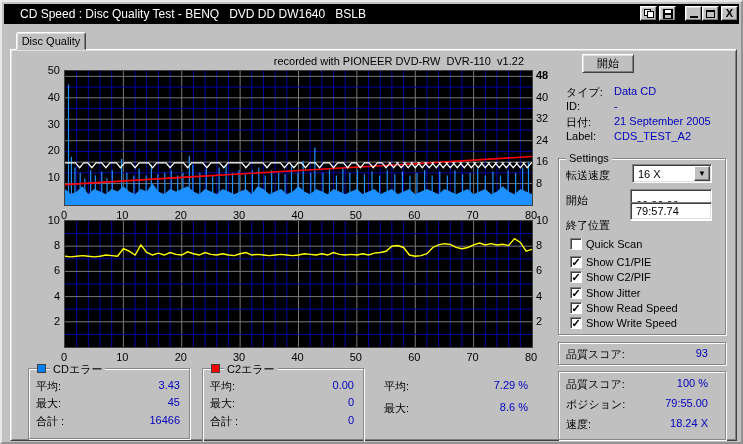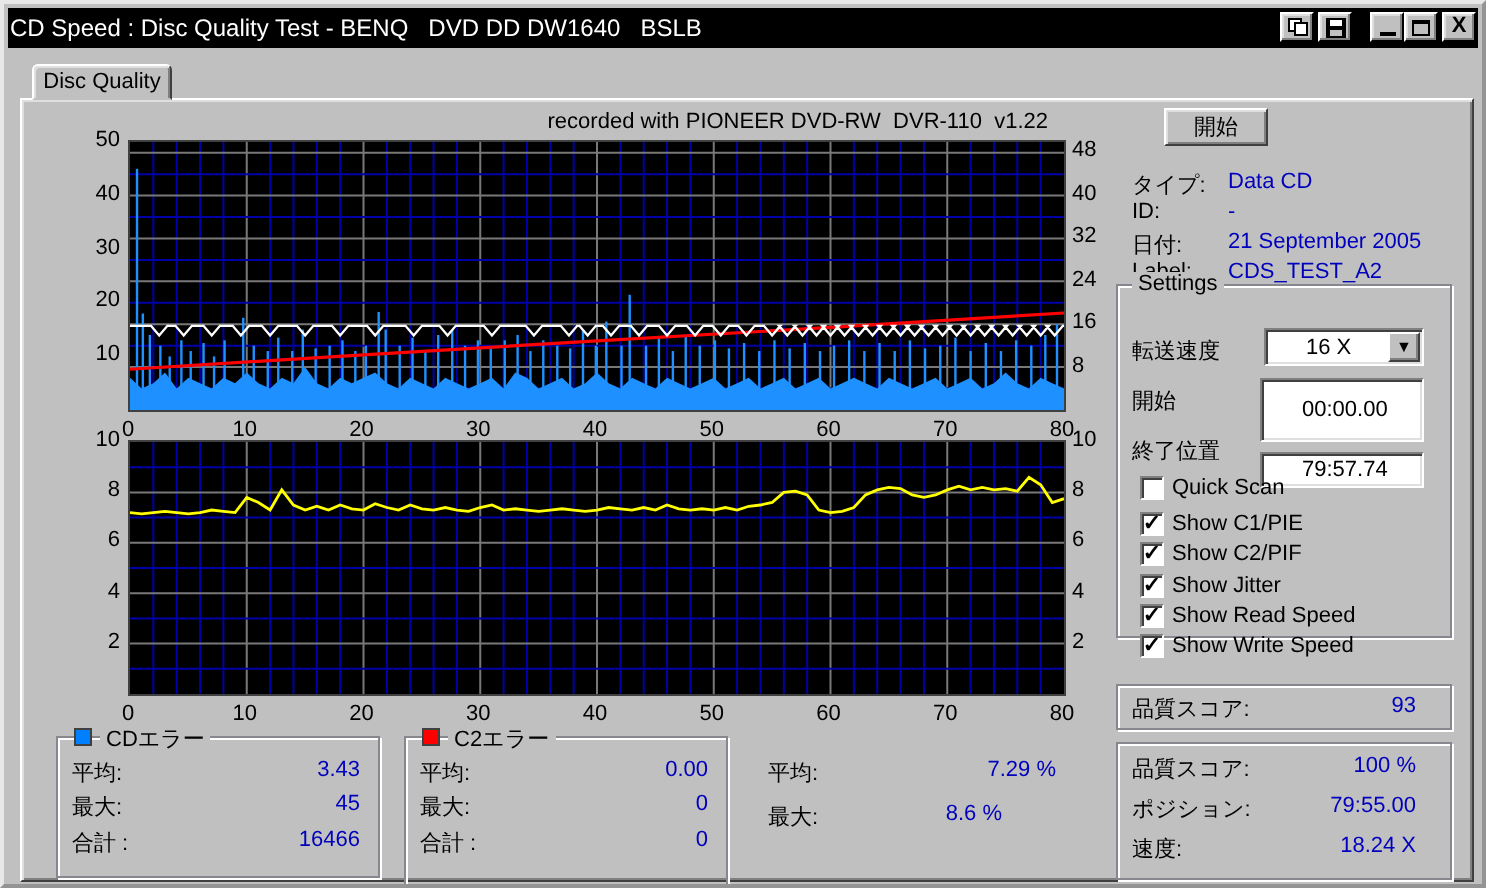--- a/index.html
+++ b/index.html
@@ -1,21 +1,21 @@
 <!DOCTYPE html>
 <html><head>
 <meta charset="utf-8">
 <style>
   html,body{margin:0;padding:0;background:#808080;}
   *{box-sizing:border-box;font-family:"Liberation Sans",sans-serif;}
   .win{position:relative;width:743px;height:444px;background:#c0c0c0;
        border:2px outset #e8e8e8;overflow:hidden;}
   .titlebar{position:absolute;left:2px;top:2px;right:2px;height:20px;background:#000;
             display:flex;align-items:center;color:#fff;font-size:12px;white-space:pre;}
-  .titlebar .ttl{padding-left:1px;overflow:hidden;}
+  .titlebar .ttl{padding-left:16px;overflow:hidden;}
   .tbb{position:absolute;top:4px;width:17px;height:15px;background:#c0c0c0;
        border:1px solid;border-color:#fff #000 #000 #fff;
        box-shadow:inset -1px -1px 0 #808080,inset 1px 1px 0 #dfdfdf;
        display:flex;align-items:center;justify-content:center;font-size:10px;color:#000;}
   .glyph-x{font-weight:bold;font-size:11px;line-height:1;}
   .glyph-min{width:8px;height:2px;background:#000;margin-top:7px;}
   .glyph-max{width:9px;height:8px;border:1px solid #000;border-top:2px solid #000;}
   .ic-copy{position:relative;width:10px;height:9px;}
   .ic-copy i{position:absolute;width:7px;height:7px;border:1px solid #000;background:#fff;display:block;}
   .ic-copy i:first-child{left:0;top:0;}
@@ -44,21 +44,21 @@
   .btn-default{border:1px solid #000;box-shadow:inset 1px 1px 0 #fff,inset -1px -1px 0 #404040,inset 2px 2px 0 #dfdfdf,inset -2px -2px 0 #808080;
          outline:1px dotted #000;outline-offset:-5px;}
 
   .groupbox{position:absolute;border:1px solid #87888f;
             box-shadow:inset 1px 1px 0 #fff,1px 1px 0 #fff;}
   .grouptitle{position:absolute;top:-7px;left:7px;background:#c0c0c0;padding:0 3px;font-size:11px;white-space:nowrap;}
   .lbl{position:absolute;font-size:11px;color:#000;white-space:nowrap;}
   .val{position:absolute;font-size:11px;color:#0000bd;white-space:nowrap;}
   .sunken{position:absolute;background:#fff;border:1px solid;border-color:#808080 #fff #fff #808080;
           box-shadow:inset 1px 1px 0 #404040,inset -1px -1px 0 #dfdfdf;
-          font-size:11px;color:#000;display:flex;align-items:center;padding:0 20px;}
+          font-size:11px;color:#000;display:flex;align-items:center;padding:0 5px;}
   .combo-arrow{position:absolute;right:1px;top:1px;bottom:1px;width:16px;background:#c0c0c0;
           border:1px solid;border-color:#fff #404040 #404040 #fff;box-shadow:inset -1px -1px 0 #808080;
           display:flex;align-items:center;justify-content:center;font-size:8px;color:#000;}
   .cb{position:absolute;display:flex;align-items:center;gap:4px;font-size:11px;color:#000;}
   .cb .box{width:12px;height:12px;background:#fff;border:1px solid;border-color:#808080 #fff #fff #808080;
            box-shadow:inset 1px 1px 0 #404040;display:flex;align-items:center;justify-content:center;
            font-size:11px;font-weight:bold;color:#000;line-height:10px;}
   .cb .box .mark{visibility:hidden;}
   .cb.checked .box .mark{visibility:visible;}
 
@@ -233,21 +233,21 @@
       <div class="ticklabel r" style="left: 34px; top: 170.2px; width: 24px;">10</div>
       <div class="ticklabel r" style="left: 34px; top: 143.4px; width: 24px;">20</div>
       <div class="ticklabel r" style="left: 34px; top: 116.6px; width: 24px;">30</div>
       <div class="ticklabel r" style="left: 34px; top: 89.8px; width: 24px;">40</div>
       <div class="ticklabel r" style="left: 34px; top: 63px; width: 24px;">50</div>
       <div class="ticklabel " style="left: 534px; top: 175.56px; width: 24px;">8</div>
       <div class="ticklabel " style="left: 534px; top: 154.12px; width: 24px;">16</div>
       <div class="ticklabel " style="left: 534px; top: 132.68px; width: 24px;">24</div>
       <div class="ticklabel " style="left: 534px; top: 111.24px; width: 24px;">32</div>
       <div class="ticklabel " style="left: 534px; top: 89.8px; width: 24px;">40</div>
-      <div class="ticklabel " style="left: 534px; top: 68.36px; width: 24px;">48</div>
+      <div class="ticklabel " style="left: 534px; top: 68.36px; width: 24px; font-weight: bold;">48</div>
       <div class="ticklabel c" style="left: 48px; top: 208px; width: 28px;">0</div>
       <div class="ticklabel c" style="left: 106.375px; top: 208px; width: 28px;">10</div>
       <div class="ticklabel c" style="left: 164.75px; top: 208px; width: 28px;">20</div>
       <div class="ticklabel c" style="left: 223.125px; top: 208px; width: 28px;">30</div>
       <div class="ticklabel c" style="left: 281.5px; top: 208px; width: 28px;">40</div>
       <div class="ticklabel c" style="left: 339.875px; top: 208px; width: 28px;">50</div>
       <div class="ticklabel c" style="left: 398.25px; top: 208px; width: 28px;">60</div>
       <div class="ticklabel c" style="left: 456.625px; top: 208px; width: 28px;">70</div>
       <div class="ticklabel c" style="left: 515px; top: 208px; width: 28px;">80</div>
       <div class="plot" style="left: 62px; top: 218px; width: 469px; height: 128px;"><svg width="467" height="126">
@@ -328,34 +328,34 @@
 
   <span class="lbl" style="left:564px;top:83px;">タイプ:</span>
   <span class="val" style="left:612px;top:83px;">Data CD</span>
   <span class="lbl" style="left:564px;top:98px;">ID:</span>
   <span class="val" style="left:612px;top:98px;">-</span>
   <span class="lbl" style="left:564px;top:113px;">日付:</span>
   <span class="val" style="left:612px;top:113px;">21 September 2005</span>
   <span class="lbl" style="left:564px;top:128px;">Label:</span>
   <span class="val" style="left:612px;top:128px;text-align:center;">CDS_TEST_A2</span>
 
-  <div class="groupbox" style="left:556px;top:140px;width:168px;height:177px;">
+  <div class="groupbox" style="left:556px;top:156px;width:168px;height:177px;">
     <span class="grouptitle">Settings</span>
   </div>
   <span class="lbl" style="left:564px;top:166px;">転送速度</span>
   <div class="sunken" style="left:630px;top:162px;width:80px;height:19px;">
     <span>16 X</span>
     <span class="combo-arrow">▼</span>
   </div>
   <span class="lbl" style="left:564px;top:191px;">開始</span>
   <div class="sunken" style="left:628px;top:187px;width:82px;height:32px;">
     <span>00:00.00</span>
   </div>
   <span class="lbl" style="left:564px;top:216px;">終了位置</span>
-  <div class="sunken" style="left:628px;top:224px;width:82px;height:18px;">
+  <div class="sunken" style="left:628px;top:200px;width:82px;height:18px;">
     <span>79:57.74</span>
   </div>
 
   <div class="cb" style="left:568px;top:236px;">
     <span class="box">
         <span class="mark">✓</span>
       </span>
     <span>Quick Scan</span>
   </div>
   <div class="cb checked" style="left:568px;top:254px;">
@@ -419,15 +419,15 @@
   <span class="lbl" style="left:208px;top:377px;">平均:</span>
   <span class="val r" style="left:274px;top:377px;width:78px;">0.00</span>
   <span class="lbl" style="left:208px;top:394px;">最大:</span>
   <span class="val r" style="left:274px;top:394px;width:78px;">0</span>
   <span class="lbl" style="left:208px;top:412px;">合計 :</span>
   <span class="val r" style="left:274px;top:412px;width:78px;">0</span>
 
   <span class="lbl" style="left:382px;top:377px;">平均:</span>
   <span class="val r" style="left:448px;top:377px;width:78px;">7.29 %</span>
   <span class="lbl" style="left:382px;top:399px;">最大:</span>
-  <span class="val r" style="left:421px;top:399px;width:78px;">8.6 %</span>
+  <span class="val r" style="left:448px;top:399px;width:78px;">8.6 %</span>
 
 </div>
 
 </body></html>

